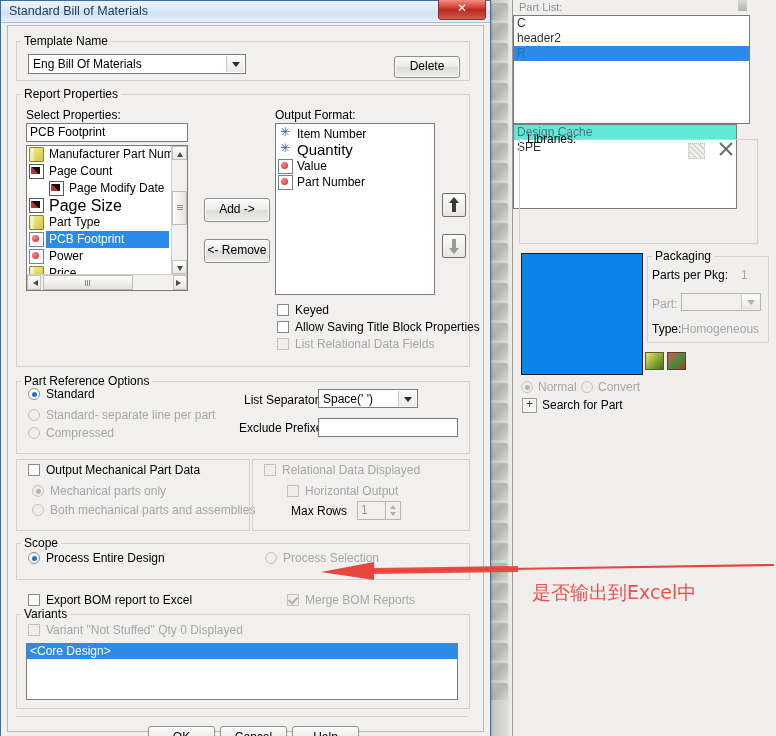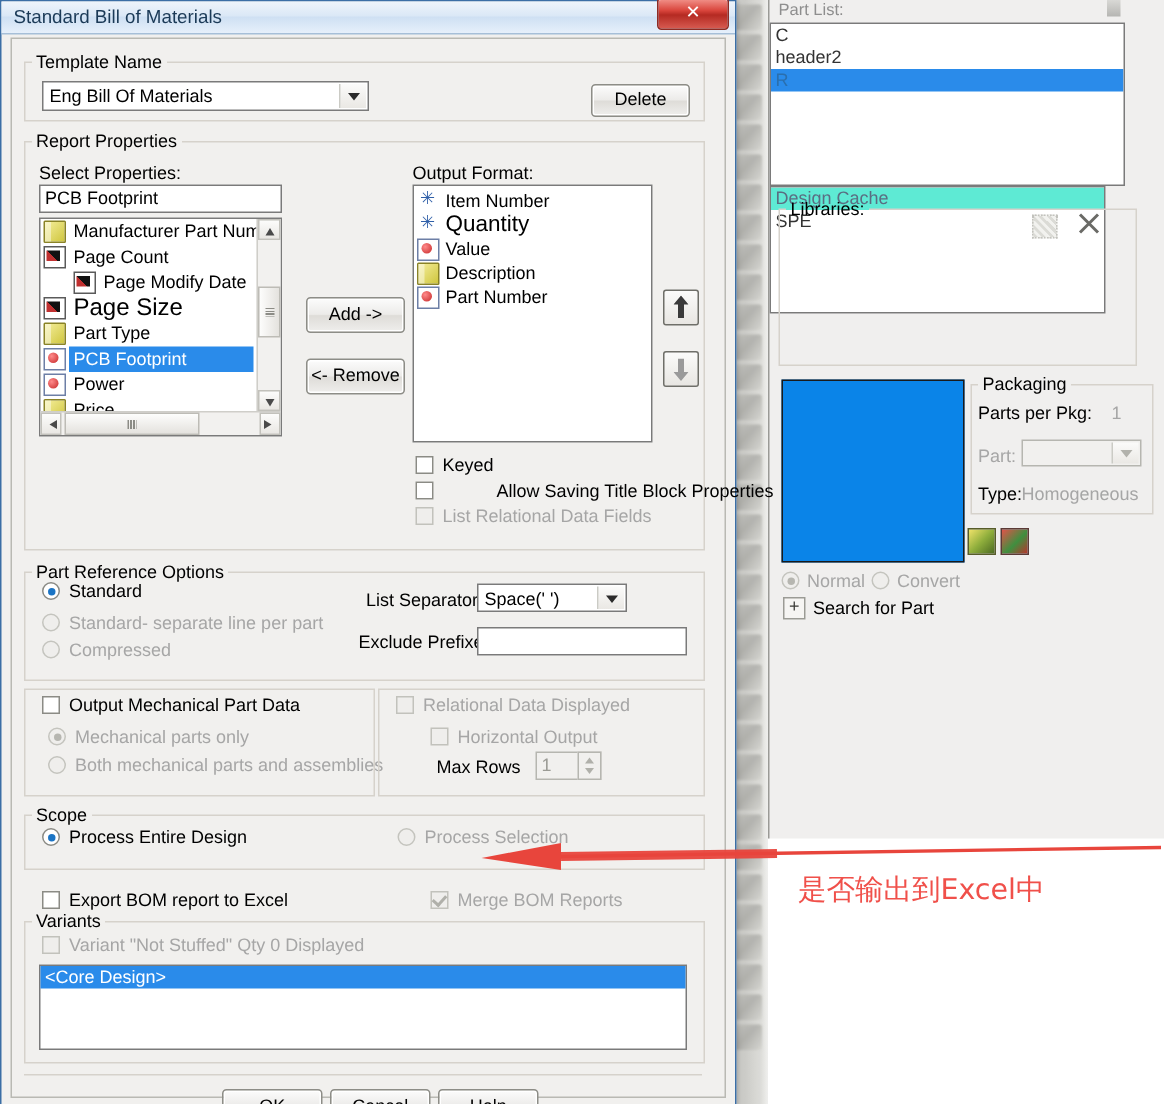--- a/index.html
+++ b/index.html
@@ -17,21 +17,21 @@
   }
   #bg-toolbar .tb-ico{
     width:18px;height:17px;margin:3px auto;border-radius:2px;
     background:linear-gradient(135deg,#b9b9b3,#8f8f8a 45%,#cfcfc9);
     opacity:.5;filter:blur(.7px);
   }
   #bg-left-strip{position:absolute;left:0;top:0;width:4px;height:736px;background:#f4f3f1;}
 
   
   #right-panel{
-    position:absolute;left:512px;top:0;width:264px;height:559px;
+    position:absolute;left:512px;top:0;width:264px;height:736px;
     background:#f0efee;border-left:1px solid #9a9a96;
   }
   .rp-title{font-size:11px;color:#8e8e8e;padding:1px 0 2px 6px;}
   .listbox{
     background:#fff;border:1px solid #7a7a7a;overflow:hidden;
     font-size:12px;
   }
 
   
   #dialog{
@@ -390,24 +390,20 @@
             </div>
             <div style="position: relative; height: 16px; line-height: 16px; white-space: nowrap;">
               <span class="ico-star" style="left: 4px; top: 0px;">✳</span>
               <span style="position: absolute; left: 19px; top: 0px; font-size: 15px; padding: 0px 2px;">Quantity</span>
             </div>
             <div style="position: relative; height: 16px; line-height: 16px; white-space: nowrap;">
               <span class="ico ico-prop" style="left: 2px; top: 1px;"></span>
               <span style="position: absolute; left: 19px; top: 0px; font-size: 12px; padding: 0px 2px;">Value</span>
             </div>
             <div style="position: relative; height: 16px; line-height: 16px; white-space: nowrap;">
-              <span class="ico ico-doc" style="left: 2px; top: 1px;"></span>
-              <span style="position: absolute; left: 19px; top: 0px; font-size: 12px; padding: 0px 2px;">Description</span>
-            </div>
-            <div style="position: relative; height: 16px; line-height: 16px; white-space: nowrap;">
               <span class="ico ico-prop" style="left: 2px; top: 1px;"></span>
               <span style="position: absolute; left: 19px; top: 0px; font-size: 12px; padding: 0px 2px;">Part Number</span>
             </div>
           </div>
     </div>
 
     <div class="arrowbtn up" style="left:434px;top:167px;">
       <svg class="glyph" viewBox="0 0 10 15">
         <polygon points="5,0 10,6 7,6 7,15 3,15 3,6 0,6" fill="#3a3a3a"></polygon>
       </svg>
@@ -415,21 +411,21 @@
     <div class="arrowbtn down" style="left:434px;top:208px;">
       <svg class="glyph" viewBox="0 0 10 15">
         <polygon points="5,15 10,9 7,9 7,0 3,0 3,9 0,9" fill="#9a9a9a"></polygon>
       </svg>
     </div>
 
     <div class="chk" style="left:269px;top:278px;"></div>
     <div class="lbl" style="left:287px;top:277px;">Keyed</div>
 
     <div class="chk" style="left:269px;top:295px;"></div>
-    <div class="lbl" style="left:287px;top:294px;margin-left:36px;">Allow Saving Title Block Properties</div>
+    <div class="lbl" style="left:287px;top:294px;">Allow Saving Title Block Properties</div>
 
     <div class="chk dis" style="left:269px;top:312px;"></div>
     <div class="lbl dis" style="left:287px;top:311px;">List Relational Data Fields</div>
 
     <fieldset class="gb" style="left:8px;top:348px;width:452px;height:78px;">
       <legend>Part Reference Options</legend>
     </fieldset>
 
     <div class="radio on" style="left:20px;top:362px;"></div>
     <div class="lbl" style="left:38px;top:361px;">Standard</div>

